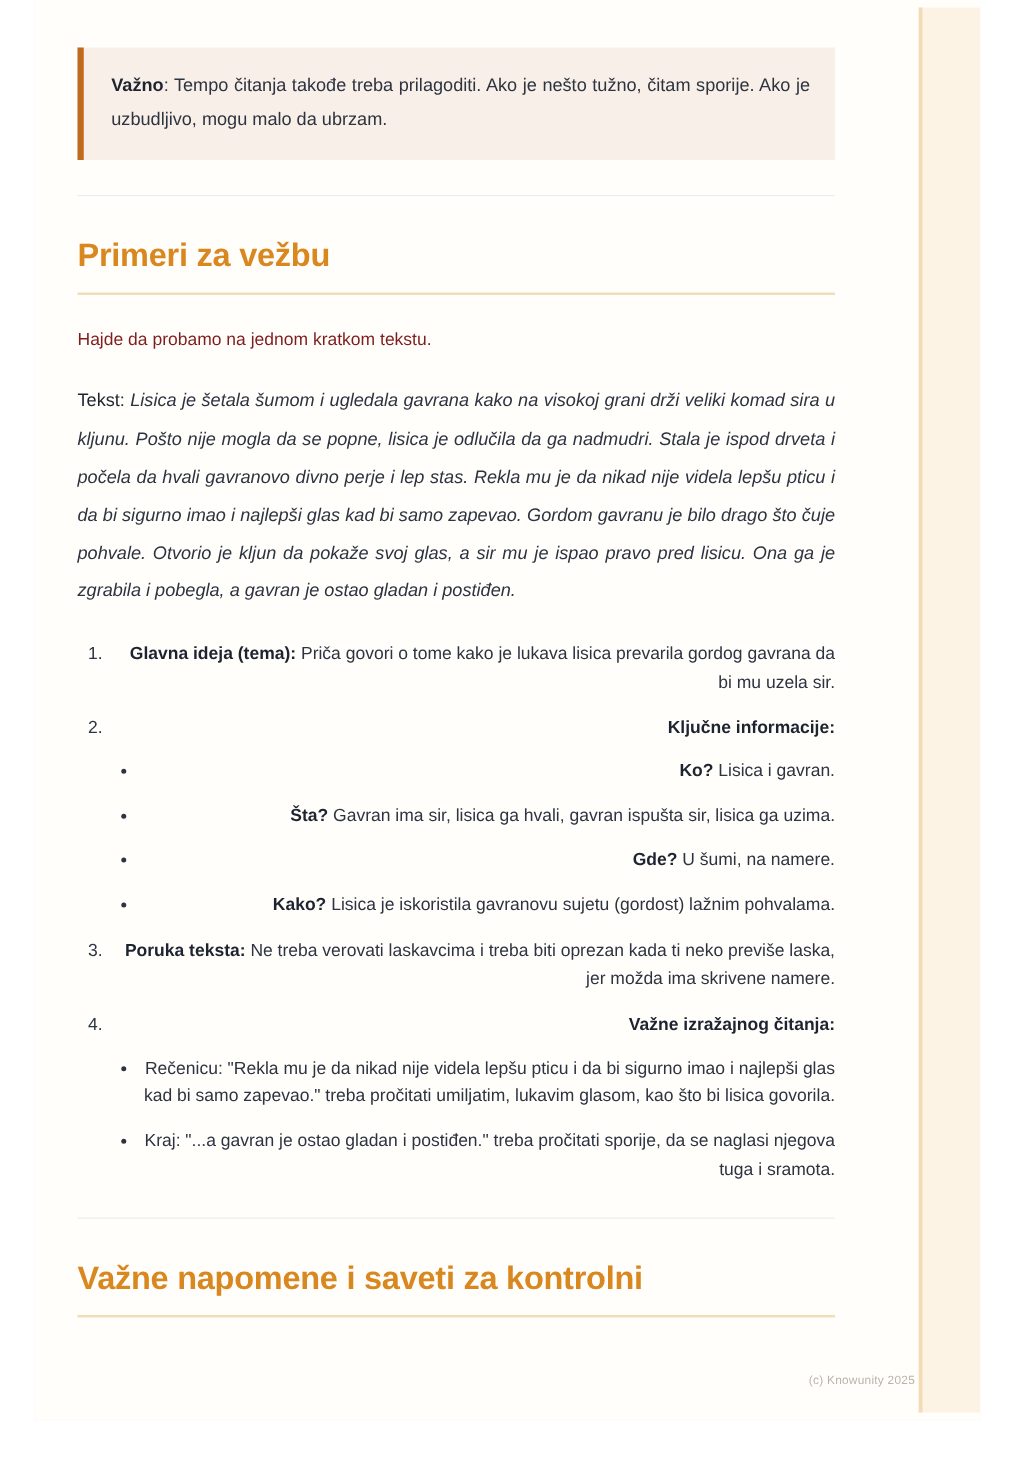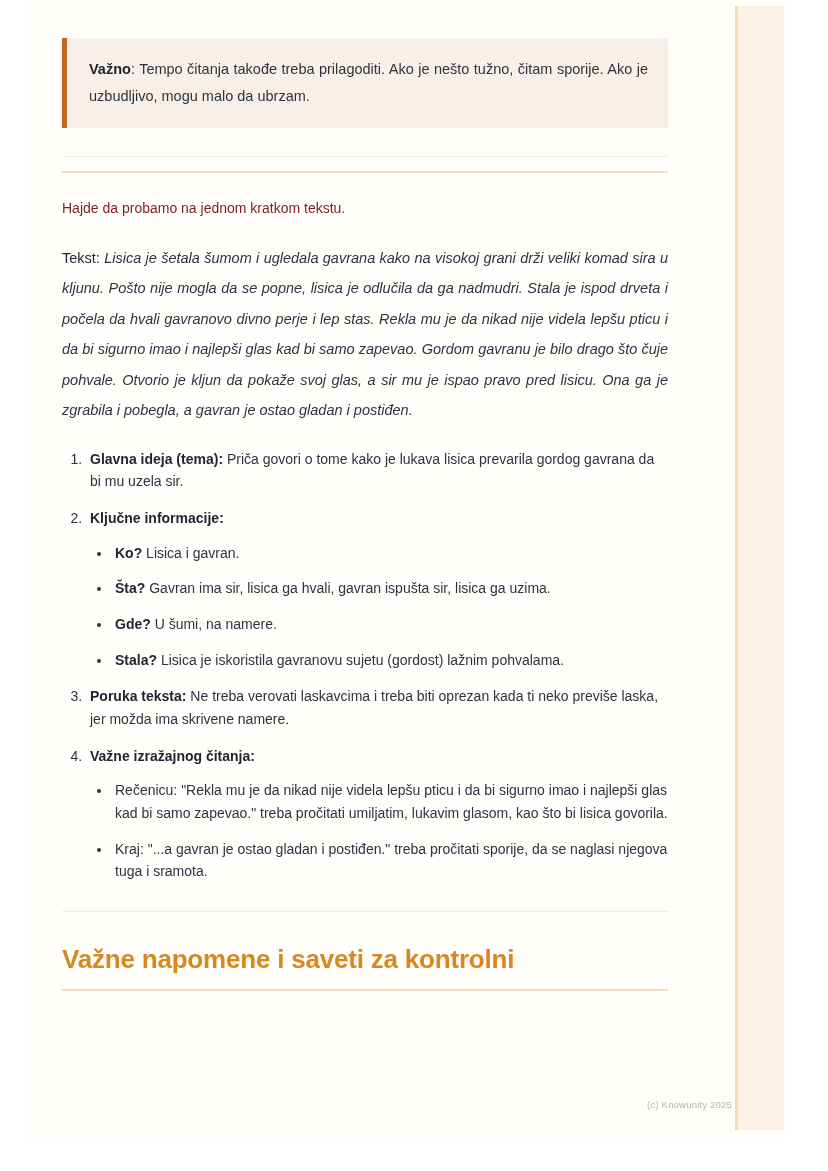--- a/index.html
+++ b/index.html
@@ -113,20 +113,21 @@
     font-style: normal;
     font-weight: 400;
     color: #1d2430;
   }
 
   
   ol.analysis {
     margin: 22px 0 0 0;
     padding-left: 24px;
     list-style: decimal;
+    text-align: right;
   }
   ol.analysis > li {
     font-size: 14px;
     line-height: 1.62;
     color: #2d3340;
     margin-bottom: 14px;
     padding-left: 4px;
   }
   ol.analysis > li:last-child { margin-bottom: 0; }
   ol.analysis > li strong { font-weight: 700; color: #1d2430; }
@@ -165,40 +166,41 @@
   <div class="right-rail"></div>
 
   <div class="content">
 
     <div class="callout">
       <p><strong>Važno</strong><span>: </span><span>Tempo čitanja takođe treba prilagoditi. Ako je nešto tužno, čitam sporije. Ako je uzbudljivo, mogu malo da ubrzam.</span></p>
     </div>
 
     <hr class="divider">
 
+    <h2 class="section-title">Primeri za vežbu</h2>
     <div class="title-underline"></div>
 
     <p class="body-text">Hajde da probamo na jednom kratkom tekstu.</p>
 
     <p class="quoted-text"><span class="label">Tekst:</span> <span>Lisica je šetala šumom i ugledala gavrana kako na visokoj grani drži veliki komad sira u kljunu. Pošto nije mogla da se popne, lisica je odlučila da ga nadmudri. Stala je ispod drveta i počela da hvali gavranovo divno perje i lep stas. Rekla mu je da nikad nije videla lepšu pticu i da bi sigurno imao i najlepši glas kad bi samo zapevao. Gordom gavranu je bilo drago što čuje pohvale. Otvorio je kljun da pokaže svoj glas, a sir mu je ispao pravo pred lisicu. Ona ga je zgrabila i pobegla, a gavran je ostao gladan i postiđen.</span></p>
 
 
     <ol class="analysis">
 
       <li>
         <strong>Glavna ideja (tema):</strong><span> Priča govori o tome kako je lukava lisica prevarila gordog gavrana da bi mu uzela sir.</span>
       </li>
 
       <li>
         <strong>Ključne informacije:</strong><span></span>
         <ul class="sub-list">
           <li><strong>Ko?</strong><span> Lisica i gavran.</span></li>
           <li><strong>Šta?</strong><span> Gavran ima sir, lisica ga hvali, gavran ispušta sir, lisica ga uzima.</span></li>
           <li><strong>Gde?</strong><span> U šumi, na namere.</span></li>
-          <li><strong>Stala?</strong><span> Lisica je iskoristila gavranovu sujetu (gordost) lažnim pohvalama.</span></li>
+          <li><strong>Kako?</strong><span> Lisica je iskoristila gavranovu sujetu (gordost) lažnim pohvalama.</span></li>
         </ul>
       </li>
 
       <li>
         <strong>Poruka teksta:</strong><span> Ne treba verovati laskavcima i treba biti oprezan kada ti neko previše laska, jer možda ima skrivene namere.</span>
       </li>
 
       <li>
         <strong>Važne izražajnog čitanja:</strong><span></span>
         <ul class="sub-list">

